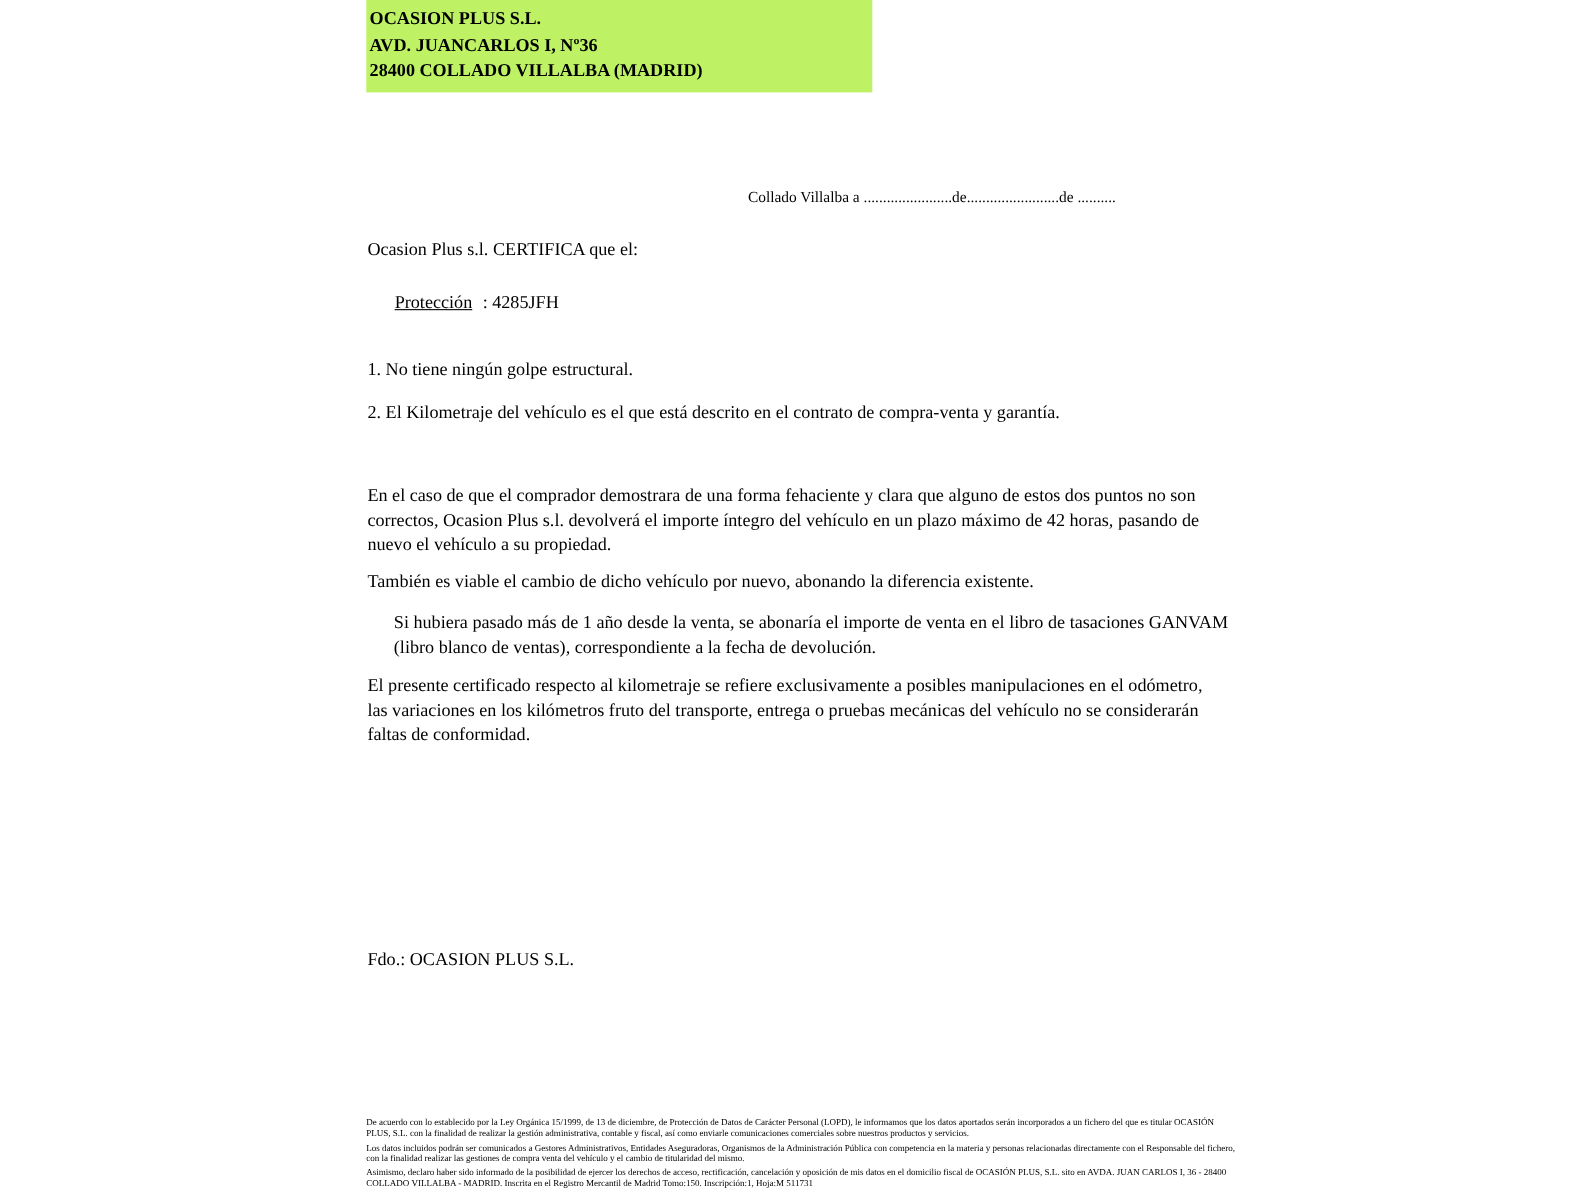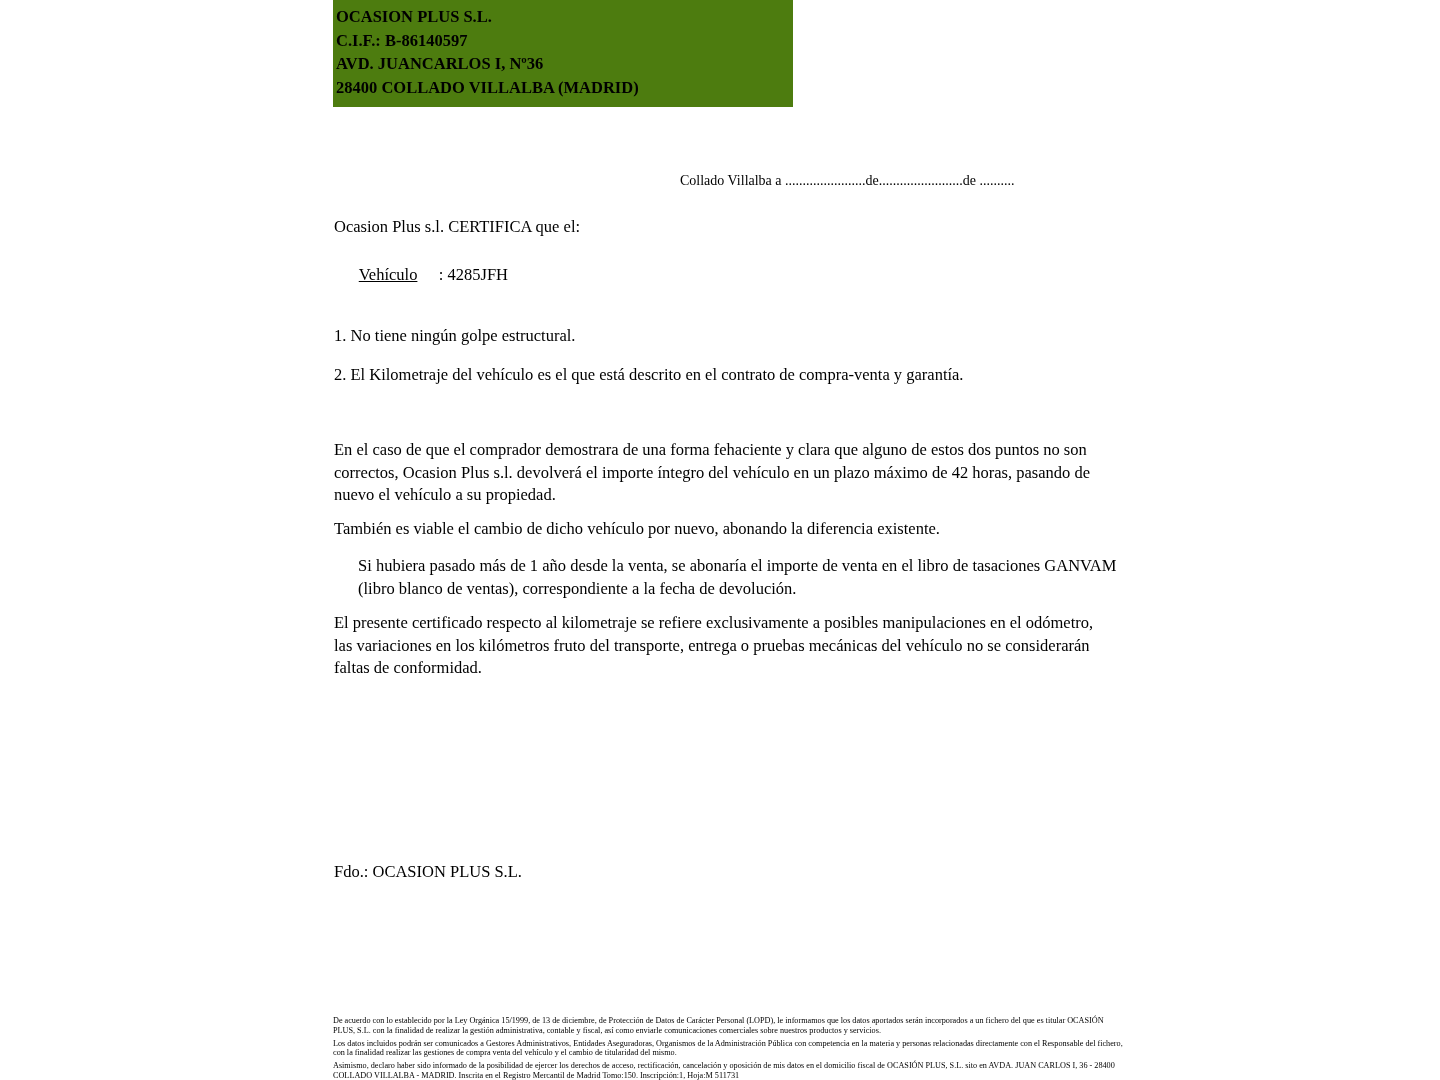--- a/index.html
+++ b/index.html
@@ -24,21 +24,21 @@
     height: 1080px;
     background: #ffffff;
   }
 
   
   .letterhead {
     position: absolute;
     left: 333px;
     top: 0px;
     width: 460px;
-    background: #4d7c0f;
+    background: #bef264;
     padding: 5px 0 8px 0;
     box-sizing: border-box;
   }
   .letterhead .line {
     font-family: "Liberation Serif", serif;
     font-weight: bold;
     font-size: 16.5px;
     line-height: 23.5px;
     color: #000;
     padding-left: 3px;
@@ -122,31 +122,30 @@
     margin: 0 0 3.5px 0;
   }
 </style>
 </head>
 <body>
 
 <div class="page">
 
   <div class="letterhead">
     <div class="line">OCASION PLUS S.L.</div>
-    <div class="line">C.I.F.: B-86140597</div>
     <div class="line">AVD. JUANCARLOS I, Nº36</div>
     <div class="line">28400 COLLADO VILLALBA (MADRID)</div>
   </div>
 
   <div class="dateline">Collado Villalba a .......................de........................de ..........</div>
 
   <div class="certifica">
     <div class="row">Ocasion Plus s.l. CERTIFICA que el:</div>
     <div class="row">
-      <span class="lbl-u">Vehículo</span><span>: 4285JFH</span>
+      <span class="lbl-u">Protección</span><span>: 4285JFH</span>
     </div>
   </div>
 
   <div class="point" id="point-1">1. No tiene ningún golpe estructural.</div>
   <div class="point" id="point-2">2. El Kilometraje del vehículo es el que está descrito en el contrato de compra-venta y garantía.</div>
 
   <div class="para" id="para-1">En el caso de que el comprador demostrara de una forma fehaciente y clara que alguno de estos dos puntos no son correctos, Ocasion Plus s.l. devolverá el importe íntegro del vehículo en un plazo máximo de 42 horas, pasando de nuevo el vehículo a su propiedad.</div>
   <div class="para" id="para-2">También es viable el cambio de dicho vehículo por nuevo, abonando la diferencia existente.</div>
   <div class="para" id="para-3">Si hubiera pasado más de 1 año desde la venta, se abonaría el importe de venta en el libro de tasaciones GANVAM (libro blanco de ventas), correspondiente a la fecha de devolución.</div>
   <div class="para" id="para-4">El presente certificado respecto al kilometraje se refiere exclusivamente a posibles manipulaciones en el odómetro, las variaciones en los kilómetros fruto del transporte, entrega o pruebas mecánicas del vehículo no se considerarán faltas de conformidad.</div>

